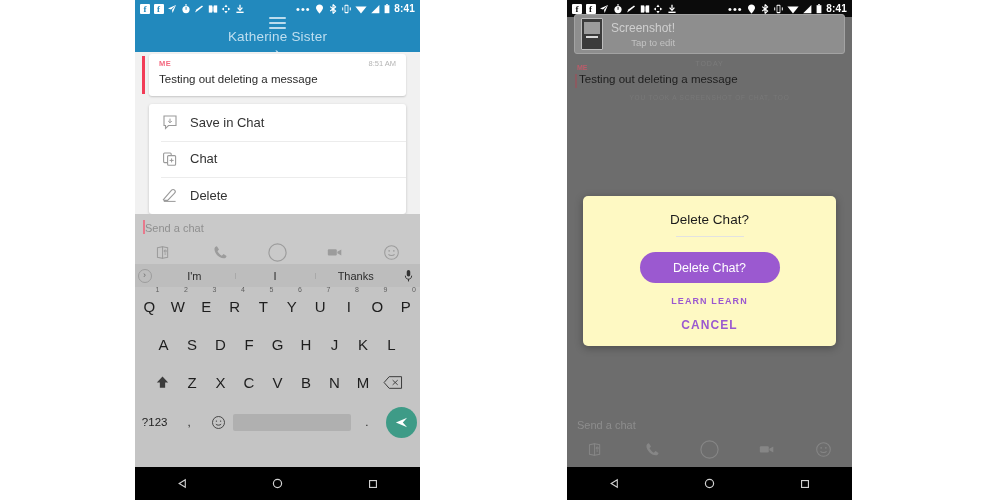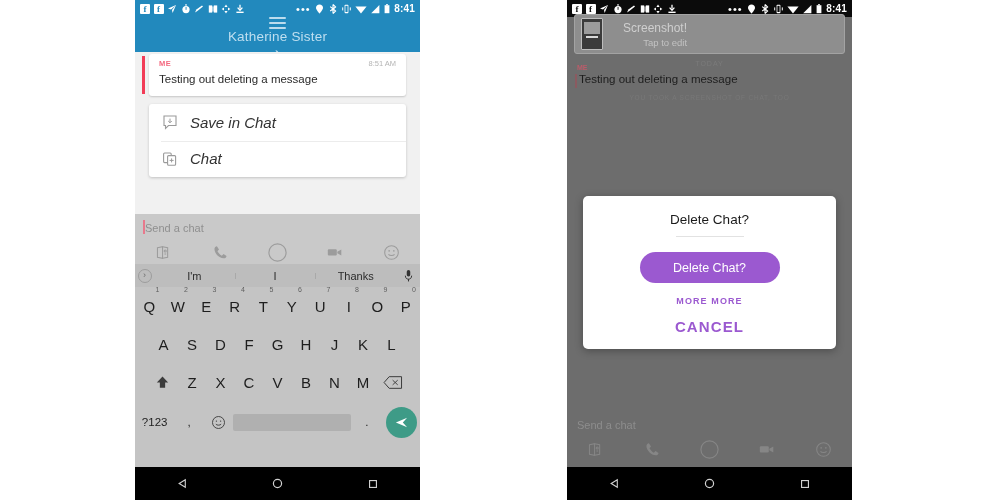--- a/index.html
+++ b/index.html
@@ -65,21 +65,21 @@
     position: absolute; top: 52px; left: 14px; right: 14px;
     background: #fff; border-radius: 3px; box-shadow: 0 1px 3px rgba(0,0,0,.2);
   }
   .menu-item { height: 36.5px; display: flex; align-items: center; padding-left: 12px;
                position: relative; }
   .menu-item + .menu-item::before {
     content: ""; position: absolute; top: 0; left: 12px; right: 0; height: 1px; background: #ececec;
   }
   .menu-ico { width: 18px; height: 18px; margin-right: 11px; color: #9a9a9a; flex: 0 0 18px; }
   .menu-ico svg { display: block; }
-  .menu-label { font-size: 15px; color: #333; font-style: italic; }
+  .menu-label { font-size: 13px; color: #333; }
 
   
   .composer-dim { position: absolute; left: 0; right: 0; top: 162px; height: 50px;
                   background: #c9c9c9; }
   .composer-hint { position: absolute; top: 170px; left: 10px; font-size: 11px; color: #8f8f8f; }
   .composer-caret { position: absolute; top: 168px; left: 8px; width: 2px; height: 14px; background: #e8798c; }
   .toolbar { position: absolute; top: 188px; left: 0; right: 0; height: 24px;
              display: flex; align-items: center; }
   .tool { flex: 1; display: flex; align-items: center; justify-content: center;
           color: #9c9c9c; }
@@ -122,44 +122,44 @@
   .sysnav .btn { flex: 1; display: flex; align-items: center; justify-content: center; color: #d2d2d2; }
 
   
   .scr-banner { position: absolute; top: 14px; left: 7px; right: 7px; height: 40px;
                 background: #8e8e8e; border: 1px solid #a3a3a3; border-radius: 3px;
                 display: flex; align-items: center; padding-left: 6px; }
   .scr-thumb { width: 22px; height: 32px; background: #3b3b3b; border: 1px solid #bdbdbd;
                border-radius: 1px; position: relative; flex: 0 0 22px; }
   .scr-thumb i { position: absolute; left: 2px; right: 2px; top: 3px; height: 12px; background: #9c9c9c; }
   .scr-thumb b { position: absolute; left: 4px; right: 4px; top: 17px; height: 2px; background: #d8d8d8; }
-  .scr-texts { margin-left: 20px; }
+  .scr-texts { margin-left: 8px; }
   .scr-title { font-size: 12px; color: #cfcfcf; }
   .scr-sub { font-size: 9.5px; color: #c2c2c2; margin-top: 2px; text-align: right; }
   .right-chatarea { position: absolute; top: 56px; left: 0; right: 0; bottom: 0; background: #6d6d6d; }
   .today { text-align: center; font-size: 7px; color: #7b7b7b; letter-spacing: 1px;
            padding-top: 4px; }
   .r-msg { position: relative; margin-top: 6px; padding-left: 12px; }
   .r-bar { position: absolute; left: 8px; top: 1px; width: 2px; height: 14px; background: #8b5a60; }
   .r-me { position: absolute; left: 10px; top: -9px; font-size: 7px; font-weight: bold; color: #ba5c6a; }
   .r-text { font-size: 11.5px; color: #1d1d1d; }
   .r-note { text-align: center; font-size: 6.5px; color: #787878; letter-spacing: .8px;
             margin-top: 9px; }
 
   .dialog { position: absolute; left: 16px; right: 16px; top: 140px;
-            background: #ffffff; border-radius: 5px; padding: 16px 14px 14px;
+            background: #fef9c3; border-radius: 5px; padding: 16px 14px 14px;
             box-shadow: 0 2px 8px rgba(0,0,0,.3); text-align: center; }
   .dlg-title { font-size: 13.5px; color: #1b1b1b; }
   .dlg-rule { width: 68px; height: 1px; background: #e2e2e2; margin: 9px auto 10px; }
   .dlg-msg { font-size: 12px; color: #3a3a3a; line-height: 1.42; padding: 0 6px; }
   .dlg-btn { margin: 15px auto 0; width: 140px; height: 31px; border-radius: 16px;
              background: #9b59d0; color: #fff; font-size: 12.5px;
              display: flex; align-items: center; justify-content: center; }
   .dlg-link { margin-top: 13px; font-size: 9px; color: #9b59d0; letter-spacing: 1.1px; font-weight: bold; }
-  .dlg-cancel { margin-top: 12px; font-size: 15px; color: #9b59d0; letter-spacing: 1.1px; font-weight: bold; }
+  .dlg-cancel { margin-top: 12px; font-size: 12px; color: #9b59d0; letter-spacing: 1.1px; font-weight: bold; }
 
   .r-composer { position: absolute; left: 0; right: 0; bottom: 33px; height: 57px; background: #6d6d6d; }
   .r-comp-hint { position: absolute; top: 9px; left: 10px; font-size: 11px; color: #8d8d8d; }
   .r-toolbar { position: absolute; bottom: 6px; left: 0; right: 0; height: 24px;
                display: flex; align-items: center; }
   .r-toolbar .tool { color: #868686; }
 </style>
 </head>
 <body>
 
@@ -279,20 +279,29 @@
         </div>
         <div class="menu-item">
           <span class="menu-ico">
             <svg width="18" height="18" viewBox="0 0 18 18" fill="none" stroke="#9a9a9a" stroke-width="1.1">
               <rect x="2.6" y="3" width="7.6" height="9.6" rx="1"></rect>
               <rect x="6.6" y="5.6" width="8" height="9.6" rx="1" fill="#fff"></rect>
               <path d="M10.6 8.4 V12.4 M8.6 10.4 H12.6" stroke-width="1"></path>
             </svg>
           </span>
           <span class="menu-label">Chat</span>
+        </div>
+        <div class="menu-item">
+          <span class="menu-ico">
+            <svg width="18" height="18" viewBox="0 0 18 18" fill="none" stroke="#9a9a9a" stroke-width="1.1">
+              <path d="M2.4 13.6 L10.6 4.2 C11.4 3.3 12.7 3.3 13.6 4.2 C14.5 5.1 14.5 6.3 13.6 7.2 L6.6 14.4 H3.2 Z"></path>
+              <path d="M2.8 15.4 H14.6" stroke-width="1"></path>
+            </svg>
+          </span>
+          <span class="menu-label">Delete</span>
         </div>
       </div>
 
       <div class="composer-dim"></div>
       <div class="composer-caret"></div>
       <div class="composer-hint">Send a chat</div>
 
       <div class="toolbar">
         <div class="tool">
             <svg width="17" height="17" viewBox="0 0 18 18" fill="none" stroke="#9c9c9c" stroke-width="1.1">
@@ -531,21 +540,21 @@
         <div class="r-bar"></div>
         <div class="r-me">ME</div>
         <div class="r-text">Testing out deleting a message</div>
       </div>
       <div class="r-note">YOU TOOK A SCREENSHOT OF CHAT, TOO</div>
 
       <div class="dialog">
         <div class="dlg-title">Delete Chat?</div>
         <div class="dlg-rule"></div>
         <div class="dlg-btn">Delete Chat?</div>
-        <div class="dlg-link">MORE MORE</div>
+        <div class="dlg-link">LEARN LEARN</div>
         <div class="dlg-cancel">CANCEL</div>
       </div>
 
       <div class="r-composer">
         <div class="r-comp-hint">Send a chat</div>
         <div class="r-toolbar">
           <div class="tool">
               <svg width="17" height="17" viewBox="0 0 18 18" fill="none" stroke="#868686" stroke-width="1.1">
                 <path d="M2.6 4 L8 2.8 V15.2 L2.6 14 Z"></path>
                 <path d="M8 2.8 L13.4 4 V14 L8 15.2"></path>

